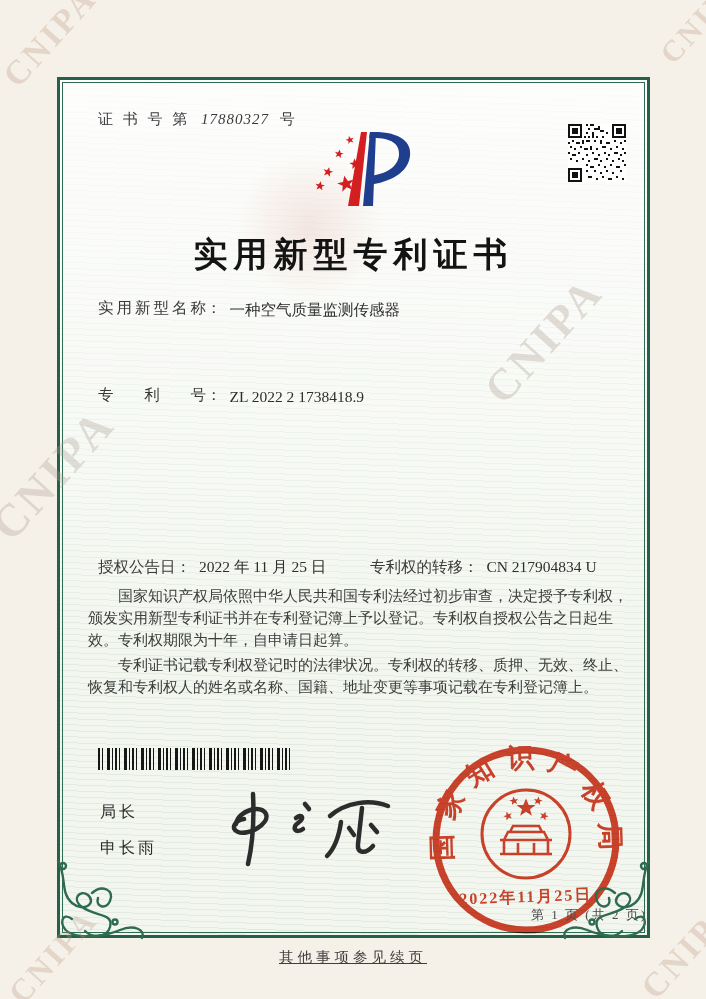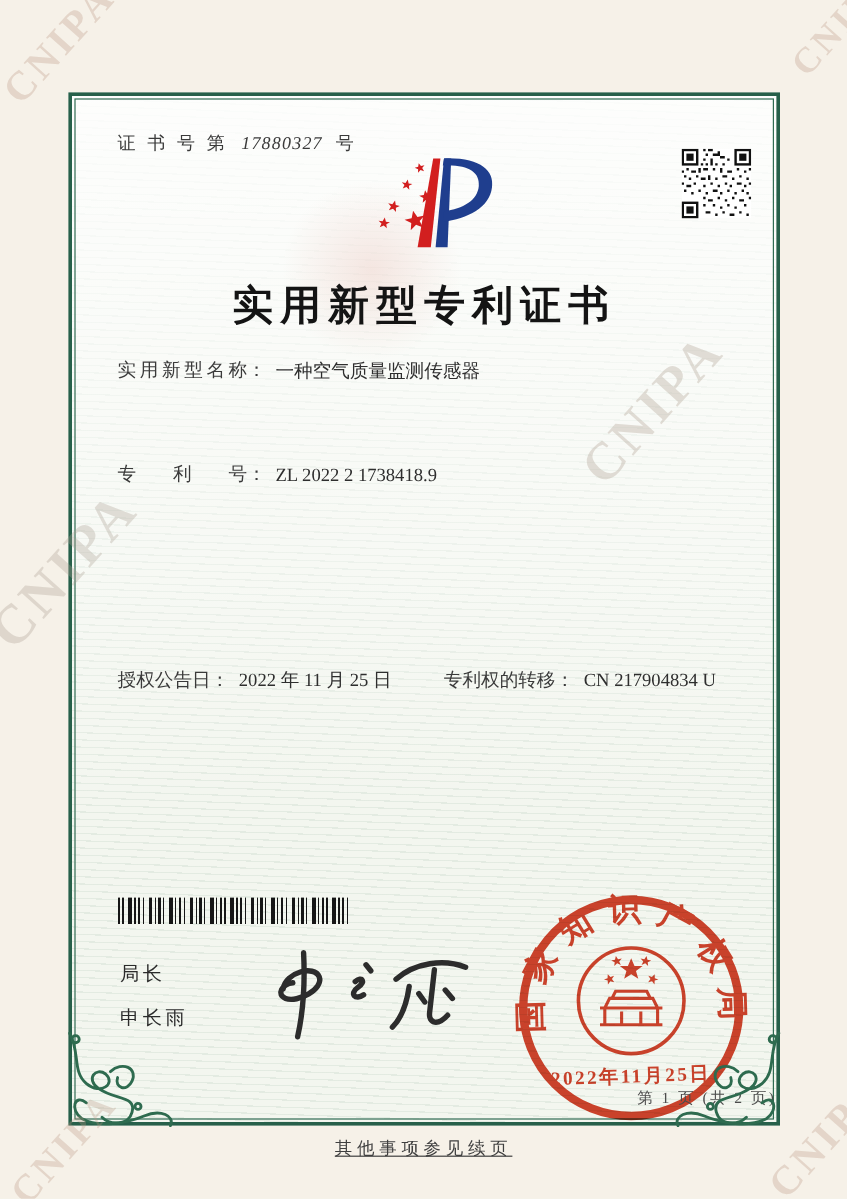--- a/index.html
+++ b/index.html
@@ -157,20 +157,24 @@
 
   <div class="field-row row-grant">
     <span class="grant-group first">
       <span class="glabel">授权公告日</span><span class="fcolon">：</span><span>2022 年 11 月 25 日</span>
     </span>
     <span class="grant-group">
       <span class="glabel">专利权的转移</span><span class="fcolon">：</span><span>CN 217904834 U</span>
     </span>
   </div>
 
+  <div class="paras">
+    <p>国家知识产权局依照中华人民共和国专利法经过初步审查，决定授予专利权，颁发实用新型专利证书并在专利登记簿上予以登记。专利权自授权公告之日起生效。专利权期限为十年，自申请日起算。</p>
+    <p>专利证书记载专利权登记时的法律状况。专利权的转移、质押、无效、终止、恢复和专利权人的姓名或名称、国籍、地址变更等事项记载在专利登记簿上。</p>
+  </div>
 
   <div class="barcode"></div>
 
   <div class="sig-title">局长</div>
   <div class="sig-name">申长雨</div>
   <svg class="signature" viewBox="0 0 200 90">
     <g fill="none" stroke="#2c2c2c" stroke-width="4.5" stroke-linecap="round" stroke-linejoin="round">
       <path d="M28 38 C30 24 54 18 58 28 C62 38 40 50 30 46 C22 43 27 34 36 33"></path>
       <path d="M45 8 C46 28 45 56 40 78"></path>
       <path d="M88 32 C94 27 97 32 90 37 C83 42 88 48 95 43"></path>

